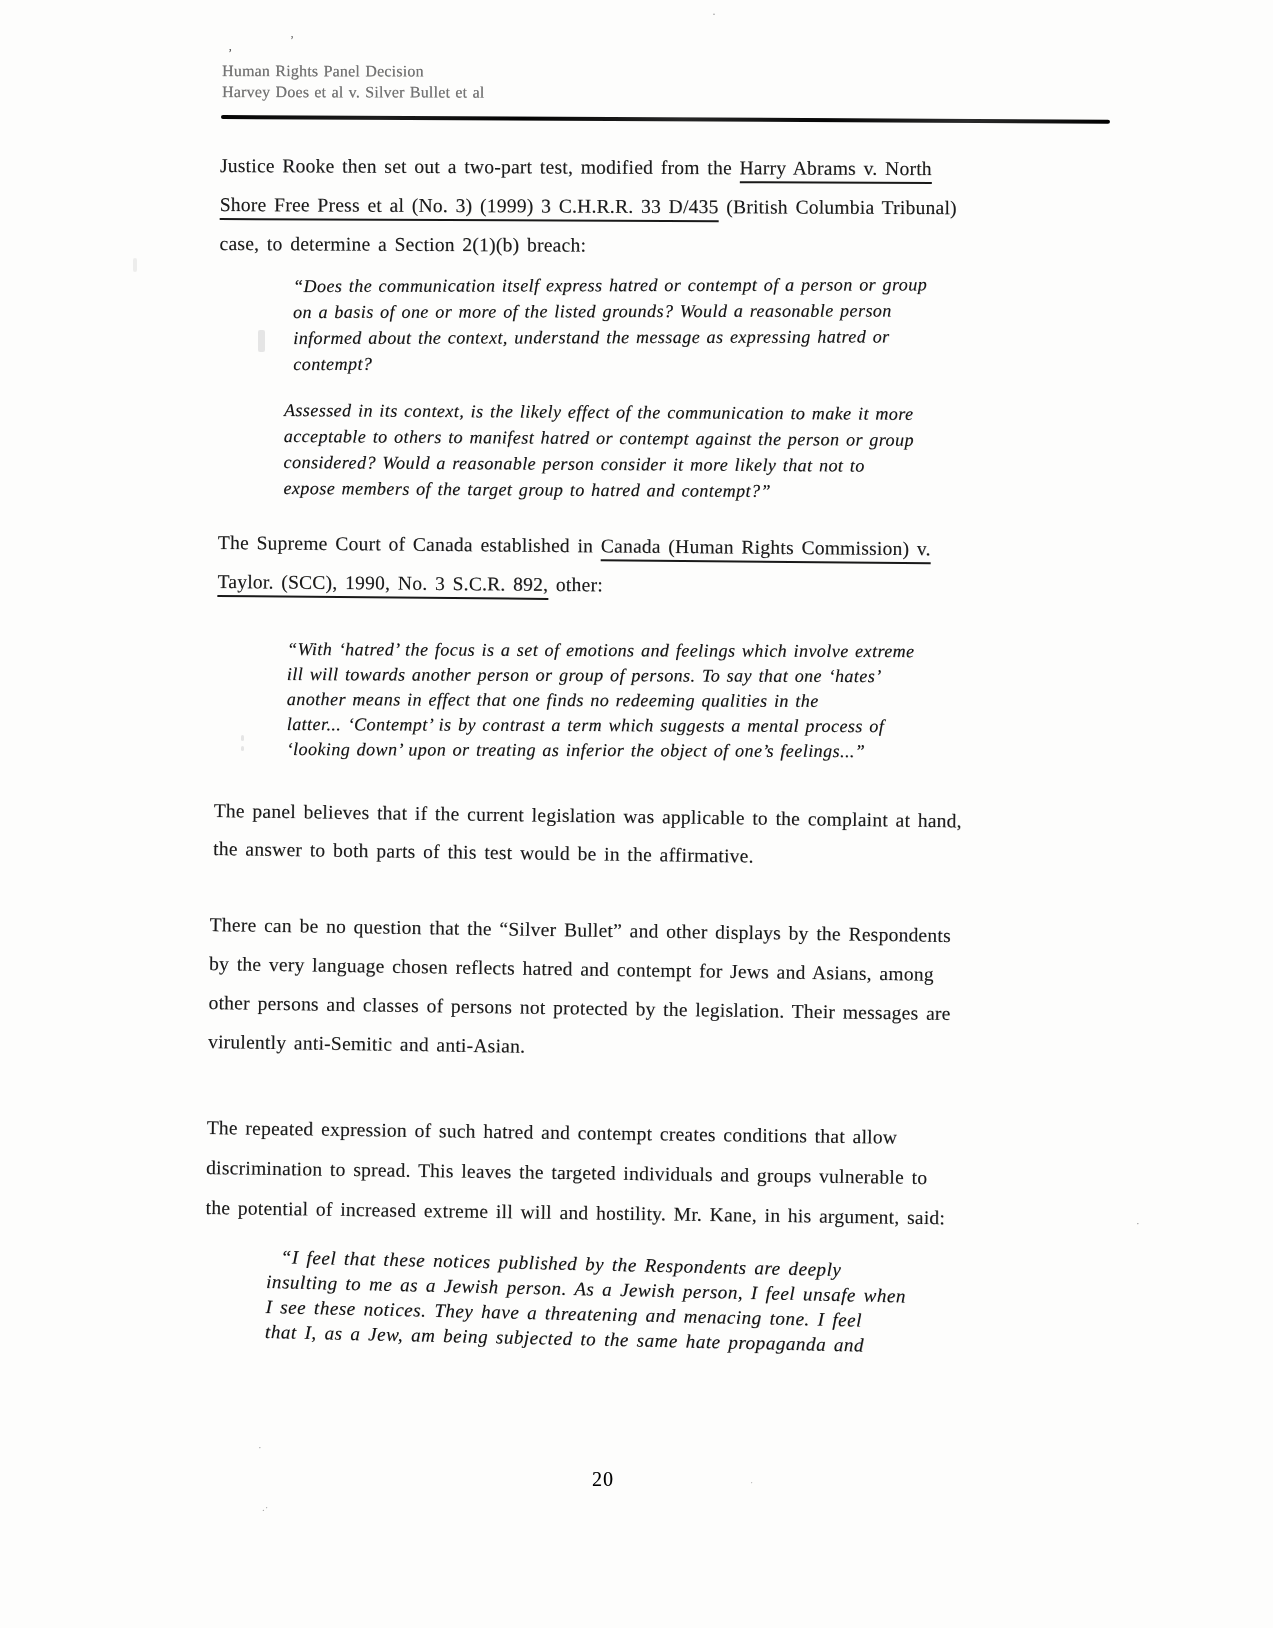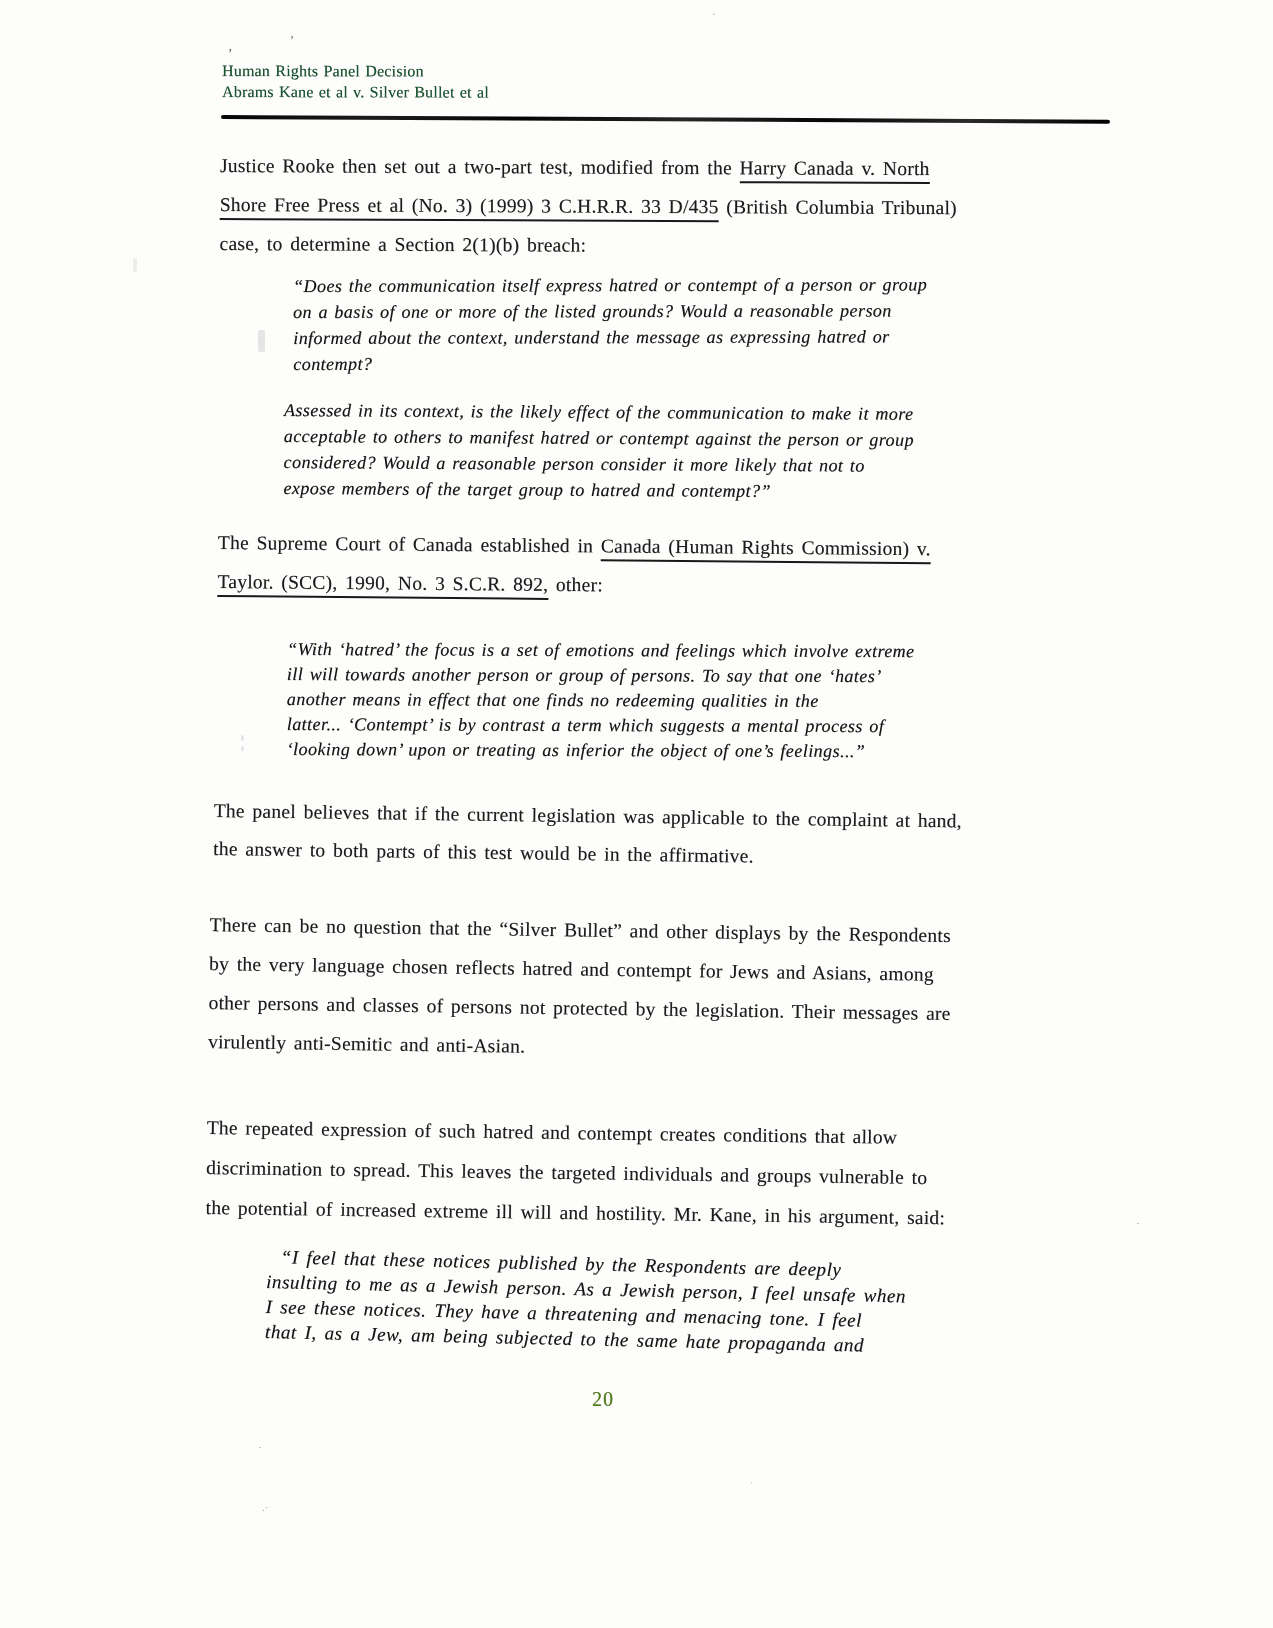--- a/index.html
+++ b/index.html
@@ -3,58 +3,58 @@
 <meta charset="utf-8">
 <style>
   html,body{margin:0;padding:0;background:#e8e8e8;}
   .page{
     position:relative;width:1273px;height:1628px;margin:0 auto;
     background:#fdfdfc;overflow:hidden;
     font-family:"Liberation Serif","DejaVu Serif",serif;color:#1b1b1b;
   }
   .blk{position:absolute;transform-origin:left top;}
   .hdr{
-    left:222px;top:60px;font-size:16px;line-height:21px;color:#14532d;
+    left:222px;top:60px;font-size:16px;line-height:21px;color:#737373;
     letter-spacing:.2px;word-spacing:1px;transform:rotate(.1deg);
     text-shadow:.2px .2px .4px rgba(40,40,40,.45);
   }
   .rule{
     left:221px;top:115px;width:889px;height:4px;border-radius:2px;
     background:linear-gradient(90deg,#050505 0%,#1d1d1d 18%,#030303 34%,#262626 52%,#060606 68%,#2b2b2b 84%,#000 100%);
     transform:rotate(.3deg);transform-origin:left center;
   }
   .body-blk{
     font-size:19.5px;line-height:39px;letter-spacing:.25px;word-spacing:2.5px;
     color:#1b1b1b;text-shadow:.3px .2px .6px rgba(30,30,30,.4);
   }
   .quote-blk{
     font-style:italic;font-size:18px;line-height:26px;letter-spacing:.45px;word-spacing:1.5px;
     color:#141414;text-shadow:.3px .2px .5px rgba(25,25,25,.45);
   }
   .kane{font-size:19px;line-height:25px;letter-spacing:.55px;word-spacing:2.5px;}
   .line{white-space:nowrap;}
   .cite{border-bottom:2.5px solid #191919;padding-bottom:2.5px;}
-  .pageno{left:592px;top:1388px;font-size:20px;letter-spacing:1px;color:#4d7c0f;
+  .pageno{left:592px;top:1468px;font-size:20px;letter-spacing:1px;color:#000000;
     text-shadow:.3px .2px .5px rgba(25,25,25,.45);}
   .speck{position:absolute;color:#707070;font-size:12px;line-height:1;}
   .smudge{position:absolute;background:#d9d9d9;border-radius:2px;opacity:.65;}
 </style>
 </head>
 <body>
 
 <div class="page">
 
   <div class="blk hdr">
     <div class="line">Human Rights Panel Decision</div>
-    <div class="line">Abrams Kane et al v. Silver Bullet et al</div>
+    <div class="line">Harvey Does et al v. Silver Bullet et al</div>
   </div>
   <div class="blk rule"></div>
 
   <div class="blk body-blk" style="left:220px;top:146px;transform:rotate(.25deg)">
-    <div class="line"><span>Justice Rooke then set out a two-part test, modified from the </span><span class="cite">Harry Canada v. North</span></div>
+    <div class="line"><span>Justice Rooke then set out a two-part test, modified from the </span><span class="cite">Harry Abrams v. North</span></div>
     <div class="line"><span class="cite">Shore Free Press et al (No. 3) (1999) 3 C.H.R.R. 33 D/435</span><span> (British Columbia Tribunal)</span></div>
     <div class="line">case, to determine a Section 2(1)(b) breach:</div>
   </div>
 
   <div class="blk quote-blk" style="left:293px;top:273px;transform:rotate(-.15deg)">
     <div class="line">“Does the communication itself express hatred or contempt of a person or group</div>
     <div class="line">on a basis of one or more of the listed grounds?  Would a reasonable person</div>
     <div class="line">informed about the context, understand the message as expressing hatred or</div>
     <div class="line">contempt?</div>
   </div>

